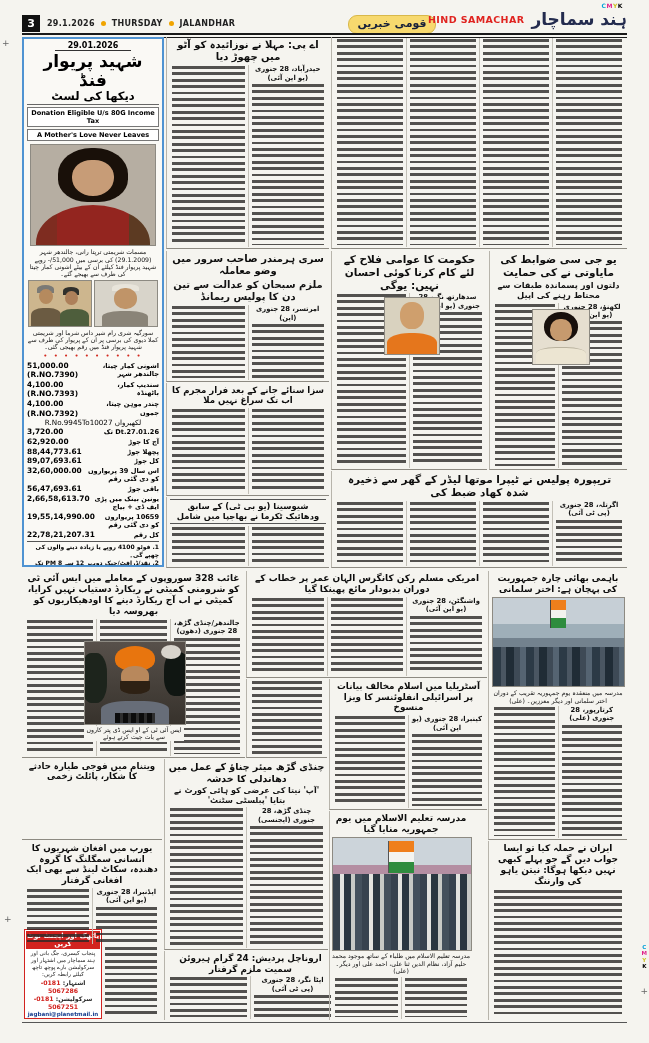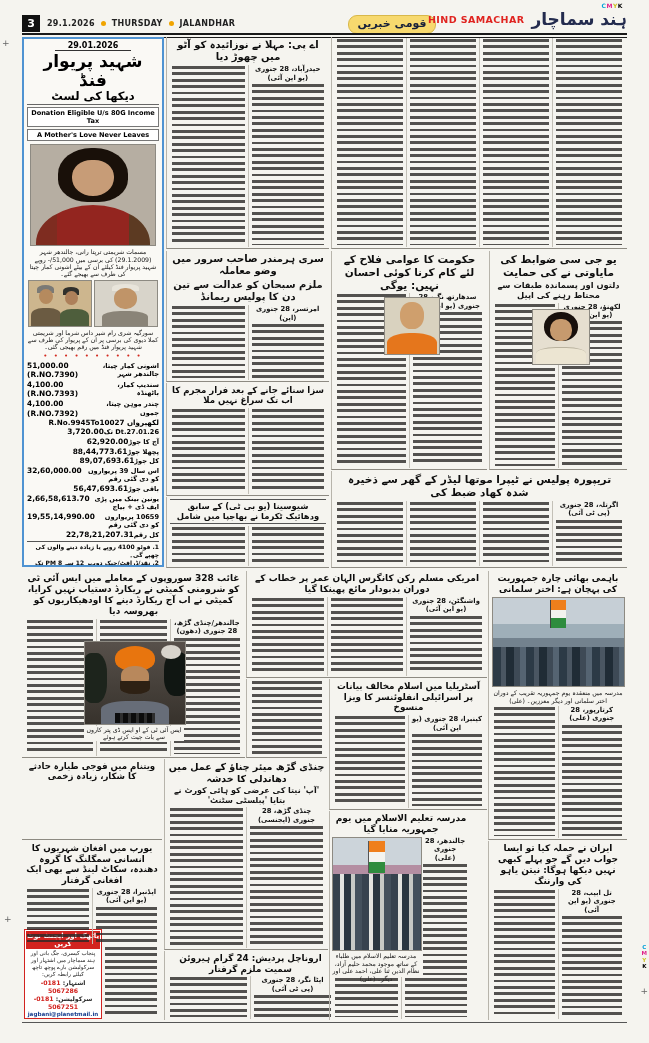--- a/index.html
+++ b/index.html
@@ -76,24 +76,24 @@
   .fund-box{position:absolute;left:22px;top:37px;width:142px;height:530px;border:2px solid #4f93d2;background:#faf9f5;box-sizing:border-box;padding:2px 3px;display:flex;flex-direction:column;overflow:hidden}
   .fb-date{font-size:8px;font-weight:bold;text-align:center;border-bottom:1px solid #333;width:58%;margin:0 auto;flex-shrink:0}
   .fb-title{font-size:17px;font-weight:bold;text-align:center;direction:rtl;margin:1px 0 0;line-height:1.1;flex-shrink:0}
   .fb-sub{font-size:11.5px;font-weight:bold;text-align:center;direction:rtl;border-bottom:1px solid #666;padding-bottom:1px;flex-shrink:0}
   .fb-tax,.fb-mem{font-size:6.6px;font-weight:bold;text-align:center;border:1px solid #777;margin-top:2px;padding:1px 0;background:#fff;flex-shrink:0}
   .photo-woman{width:124px;height:100px;margin:3px auto 1px}
   .fb-cap{font-size:6.2px;line-height:1.18;direction:rtl;text-align:center;margin:1px 0;color:#111}
   .fb-photos2{display:flex;justify-content:space-between;margin:1px 1px;flex-shrink:0}
   .photo-couple,.photo-elder{width:62px;height:45px}
   .fb-dots{color:#d32b20;text-align:center;font-size:7px;letter-spacing:2px;line-height:1;margin:1px 0;flex-shrink:0}
-  .fb-row{display:flex;justify-content:flex-end;align-items:baseline;font-weight:bold;line-height:1.3;flex-shrink:0}
+  .fb-row{display:flex;justify-content:space-between;align-items:baseline;font-weight:bold;line-height:1.3;flex-shrink:0}
   .fb-row .amt{font-size:7.4px;color:#000}
   .fb-row .lbl{direction:rtl;font-size:6.6px;text-align:right}
-  .fb-range{font-size:7.2px;font-weight:bold;text-align:right;direction:rtl;line-height:1.25;flex-shrink:0}
+  .fb-range{font-size:7.2px;font-weight:normal;text-align:center;direction:rtl;line-height:1.25;flex-shrink:0}
   .fb-notes{border-top:1px solid #555;margin-top:2px;padding-top:1px;font-size:6px;line-height:1.25;direction:rtl;text-align:right;font-weight:bold;flex-shrink:0}
   .fb-notes div{margin-bottom:1px}
   
   .notice-box{width:78px;border:1.6px solid #d2231f;background:#fff;box-sizing:border-box;padding:1px;flex:0 0 auto;align-self:flex-end}
   .nb-title{background:#d2231f;color:#fff;font-size:7px;font-weight:bold;text-align:center;direction:rtl;padding:1px 0}
   .nb-body{font-size:5.6px;direction:rtl;text-align:center;line-height:1.25;margin:1px 0;color:#222}
   .nb-line{font-size:6.2px;font-weight:bold;text-align:center;direction:rtl;color:#222;line-height:1.3}
   .nb-line b{color:#d2231f}
   .nb-email{font-size:5.6px;color:#1a3f8f;text-align:center;font-weight:bold}
 </style>
@@ -414,21 +414,21 @@
         <div class="dl">کرتارپور، 28 جنوری (علی)</div>
         <div class="stripes"></div>
       </div>
     <div class="col">
         <div class="stripes"></div>
       </div>
   </div>
 </article>
 
 <article class="art b-b" style="left:22px;top:759px;width:140px;height:81px">
-  <h2 class="hl" style="font-size:8.6px">ویتنام میں فوجی طیارہ حادثے کا شکار، زیادہ زخمی</h2>
+  <h2 class="hl" style="font-size:8.6px">ویتنام میں فوجی طیارہ حادثے کا شکار، پائلٹ زخمی</h2>
 </article>
 
 <article class="art" style="left:22px;top:841px;width:140px;height:179px">
   <h2 class="hl" style="font-size:8.8px">یورپ میں افغان شہریوں کا انسانی سمگلنگ کا گروہ دھندہ، سکاٹ لینڈ سے بھی ایک افغانی گرفتار</h2>
   <div class="body" style="flex:0 0 56px">
     <div class="col">
         <div class="dl">ایڈنبرا، 28 جنوری (یو این آئی)</div>
         <div class="stripes"></div>
       </div>
     <div class="col">
@@ -472,24 +472,20 @@
       </div>
     <div class="col">
         <div class="stripes"></div>
       </div>
   </div>
 </article>
 
 <article class="art b-l" style="left:329px;top:811px;width:143px;height:209px">
   <h2 class="hl" style="font-size:9px">مدرسہ تعلیم الاسلام میں یوم جمہوریہ منایا گیا</h2>
   <div class="row-rtl" style="flex:1">
-    <div class="col" style="flex:0 0 44px">
-        <div class="dl">جالندھر، 28 جنوری (علی)</div>
-        <div class="stripes"></div>
-      </div>
     <div style="flex:1;display:flex;flex-direction:column;min-width:0">
       <div class="photo photo-children" style="width:100%;height:112px">
           <i class="k-flag"></i>
         </div>
       <p class="cap">مدرسہ تعلیم الاسلام میں طلباء کے ساتھ موجود محمد حلیم آزاد، نظام الدین ثنا علی، احمد علی اور دیگر۔ (علی)</p>
     </div>
   </div>
   <div class="body" style="flex:0 0 42px">
     <div class="col">
         <div class="stripes"></div>
@@ -497,22 +493,18 @@
       <div class="col">
         <div class="stripes"></div>
       </div>
   </div>
 </article>
 
 <article class="art b-l" style="left:488px;top:841px;width:139px;height:179px">
   <h2 class="hl" style="font-size:9px">ایران نے حملہ کیا تو ایسا جواب دیں گے جو پہلے کبھی نہیں دیکھا ہوگا: نیتن یاہو کی وارننگ</h2>
   <div class="body">
     <div class="col">
-        <div class="dl">تل ابیب، 28 جنوری (یو این آئی)</div>
-        <div class="stripes"></div>
-      </div>
-    <div class="col">
         <div class="stripes"></div>
       </div>
   </div>
 </article>
 
 <div class="bottom-rule"></div>
 
 </body></html>

